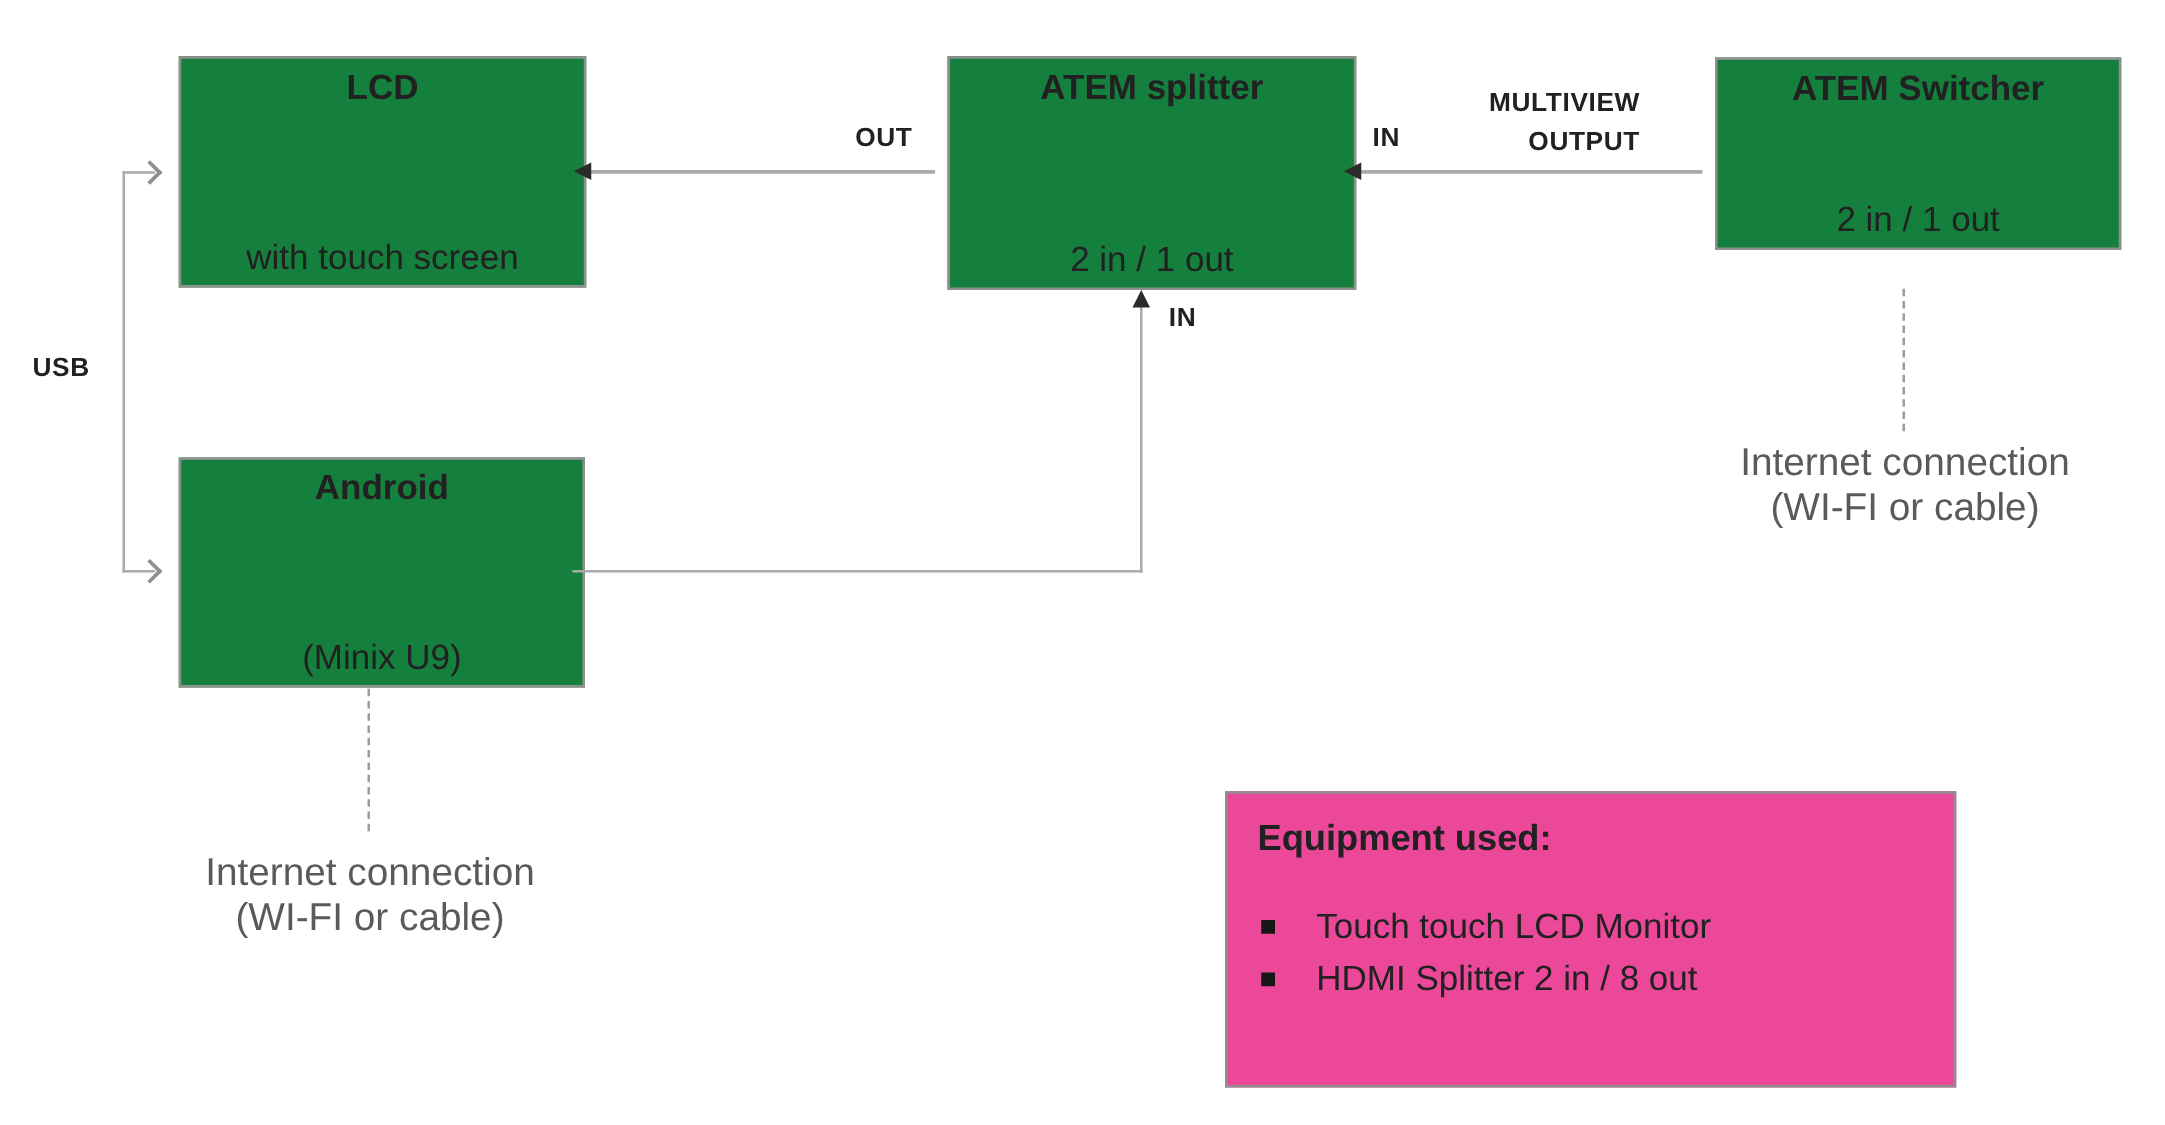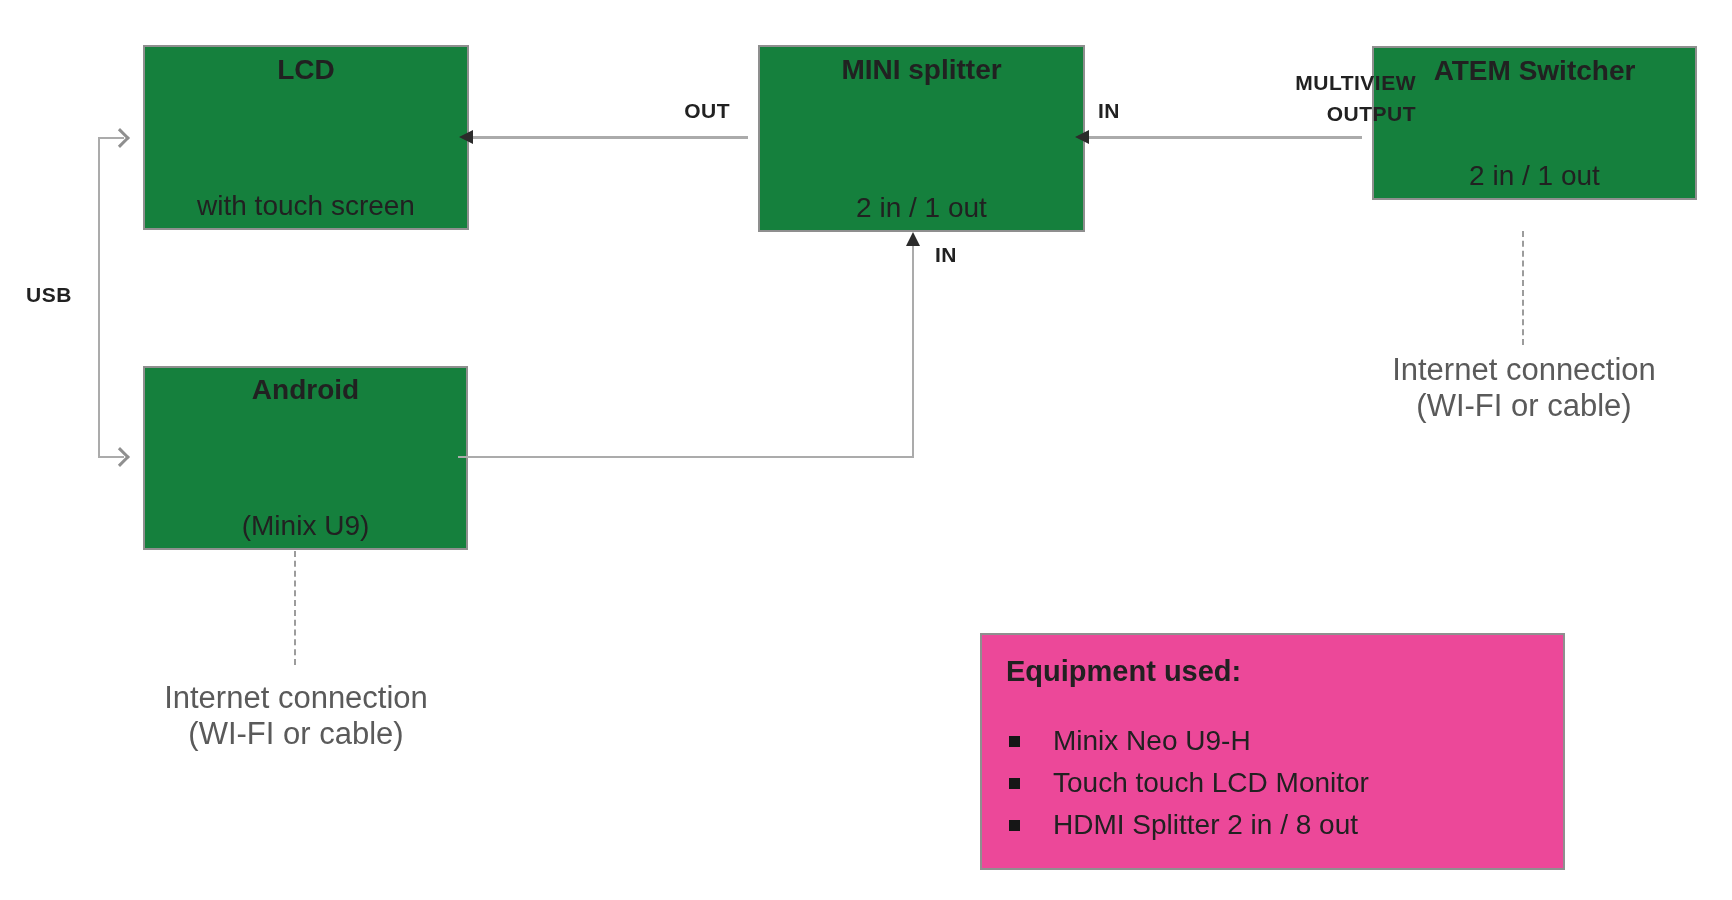--- a/index.html
+++ b/index.html
@@ -47,42 +47,42 @@
 <body>
 
 <div class="canvas">
 
   <div class="node" style="left:133px;top:45px;width:326px;height:185px;">
     <span class="t">LCD</span>
     <span>with touch screen</span>
   </div>
 
   <div class="node" style="left:748px;top:45px;width:327px;height:187px;">
-    <span class="t">MINI splitter</span>
+    <span class="t">ATEM splitter</span>
     <span>2 in / 1 out</span>
   </div>
 
   <div class="node" style="left:1362px;top:46px;width:325px;height:154px;">
     <span class="t">ATEM Switcher</span>
     <span>2 in / 1 out</span>
   </div>
 
   <div class="node" style="left:133px;top:366px;width:325px;height:184px;line-height:44px;">
     <span class="t">Android</span>
     <span>(Minix U9)</span>
   </div>
 
   <div class="hline" style="left:470px;top:136px;width:278px;"></div>
   <div class="tri left" style="left:459px;top:130px;"></div>
   <div class="small-label right" style="left:640px;top:99px;width:90px;">OUT</div>
 
   <div class="hline" style="left:1086px;top:136px;width:276px;"></div>
   <div class="tri left" style="left:1075px;top:130px;"></div>
   <div class="small-label" style="left:1098px;top:99px;">IN</div>
-  <div class="small-label right" style="left:1216px;top:67px;width:200px;line-height:31px;">
+  <div class="small-label right" style="left:1112px;top:67px;width:200px;line-height:31px;">
     <span style="display:block;">MULTIVIEW</span>
     <span style="display:block;">OUTPUT</span>
   </div>
 
   <div class="hline thin" style="left:458px;top:456px;width:456px;"></div>
   <div class="vline" style="left:912px;top:244px;height:214px;"></div>
   <div class="tri up" style="left:906px;top:232px;"></div>
   <div class="small-label" style="left:935px;top:243px;">IN</div>
 
   <div class="vline" style="left:98px;top:137px;height:321px;"></div>
@@ -102,24 +102,20 @@
   <div class="note" style="left:1374px;top:352px;">
     <span style="display:block;">Internet connection</span>
     <span style="display:block;">(WI-FI or cable)</span>
   </div>
 
   <div class="equip">
     <div class="equip-title">Equipment used:</div>
     <ul>
       <li>
         <span class="bullet"></span>
-        <span>Minix Neo U9-H</span>
-      </li>
-      <li>
-        <span class="bullet"></span>
         <span>Touch touch LCD Monitor</span>
       </li>
       <li>
         <span class="bullet"></span>
         <span>HDMI Splitter 2 in / 8 out</span>
       </li>
     </ul>
   </div>
 
 </div>

